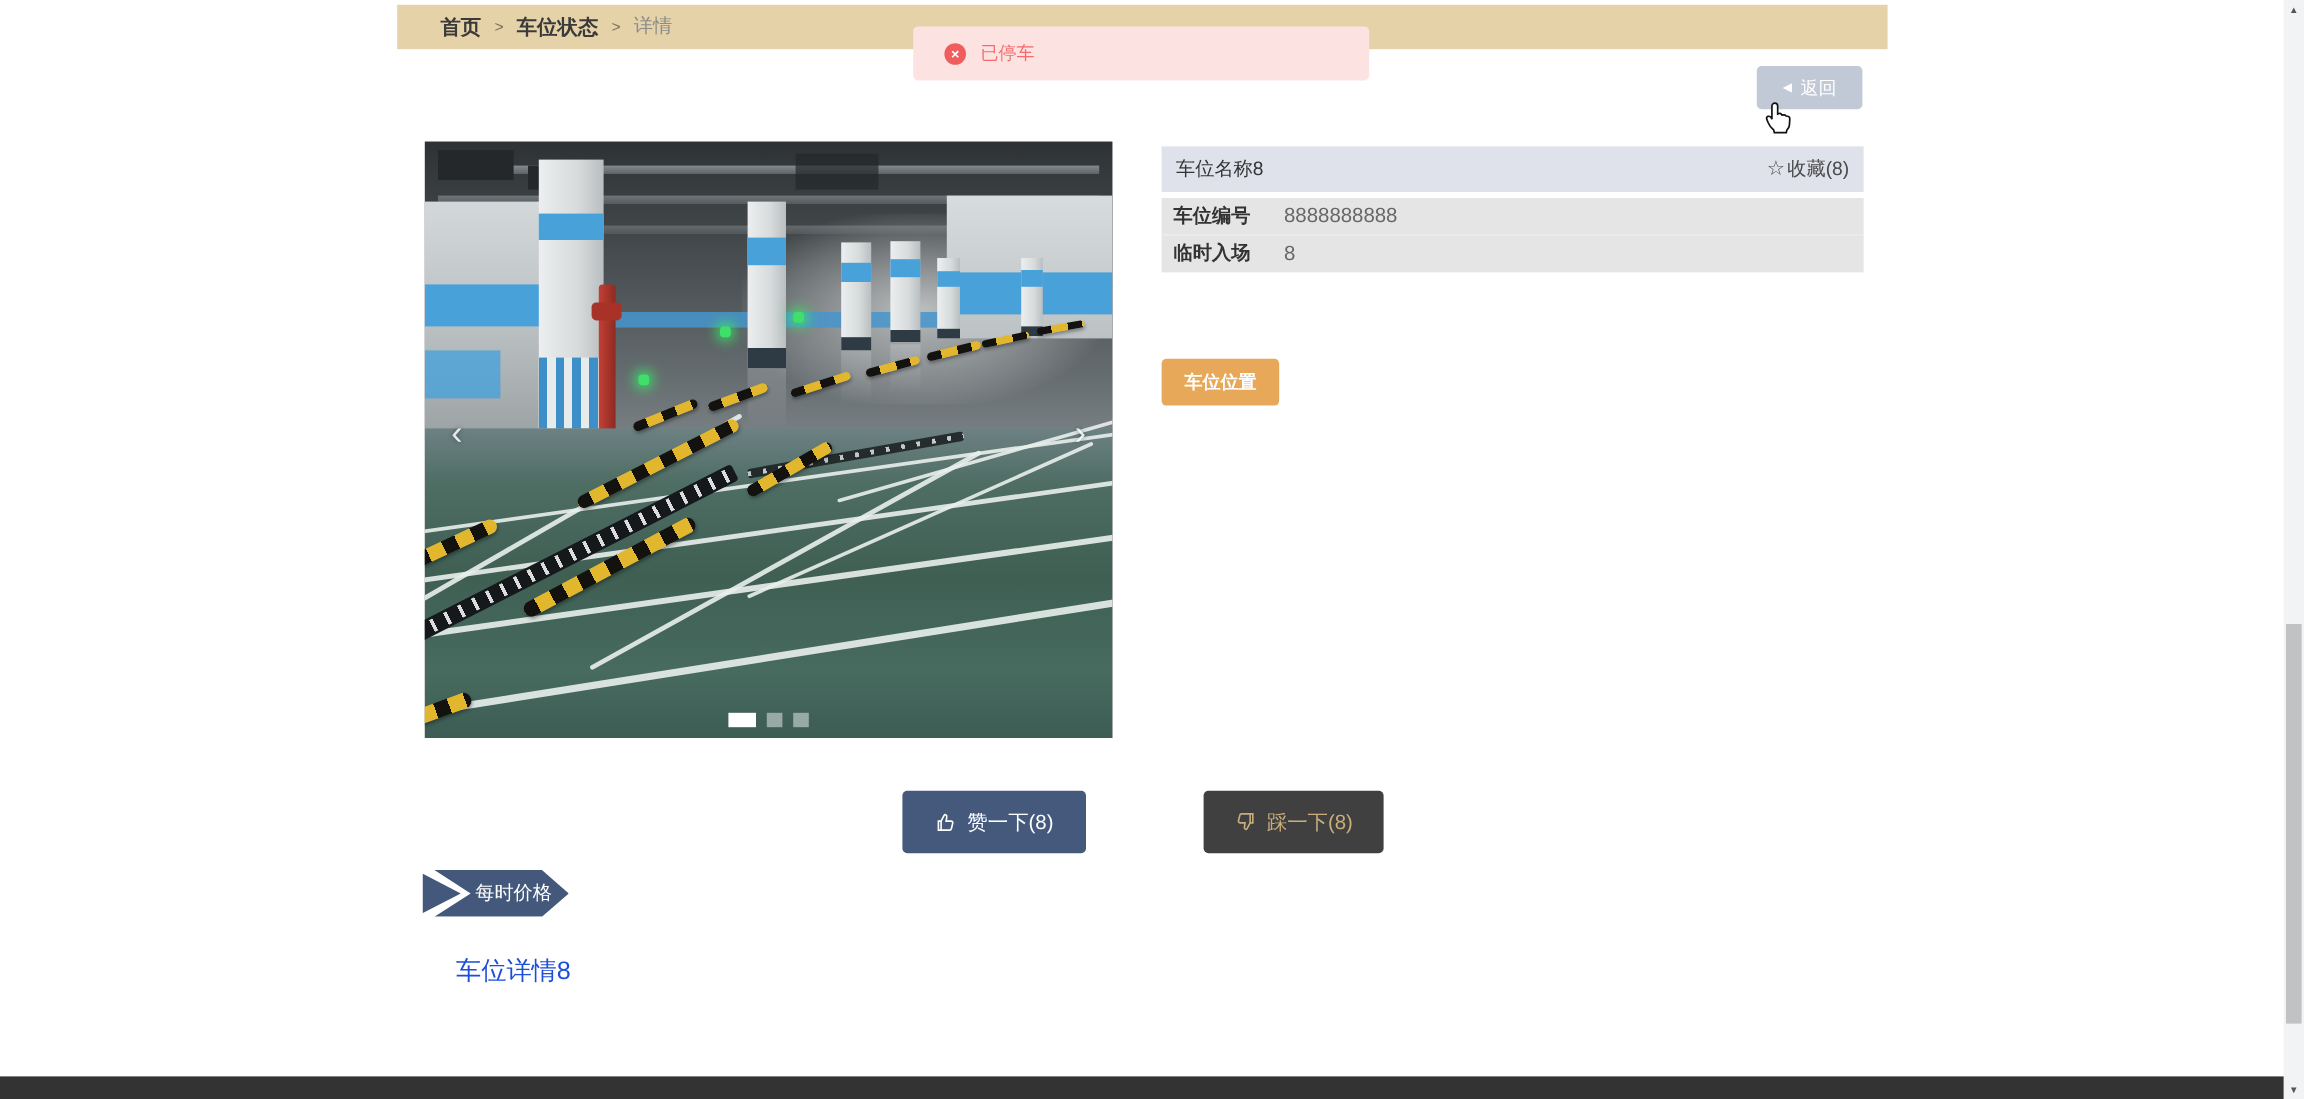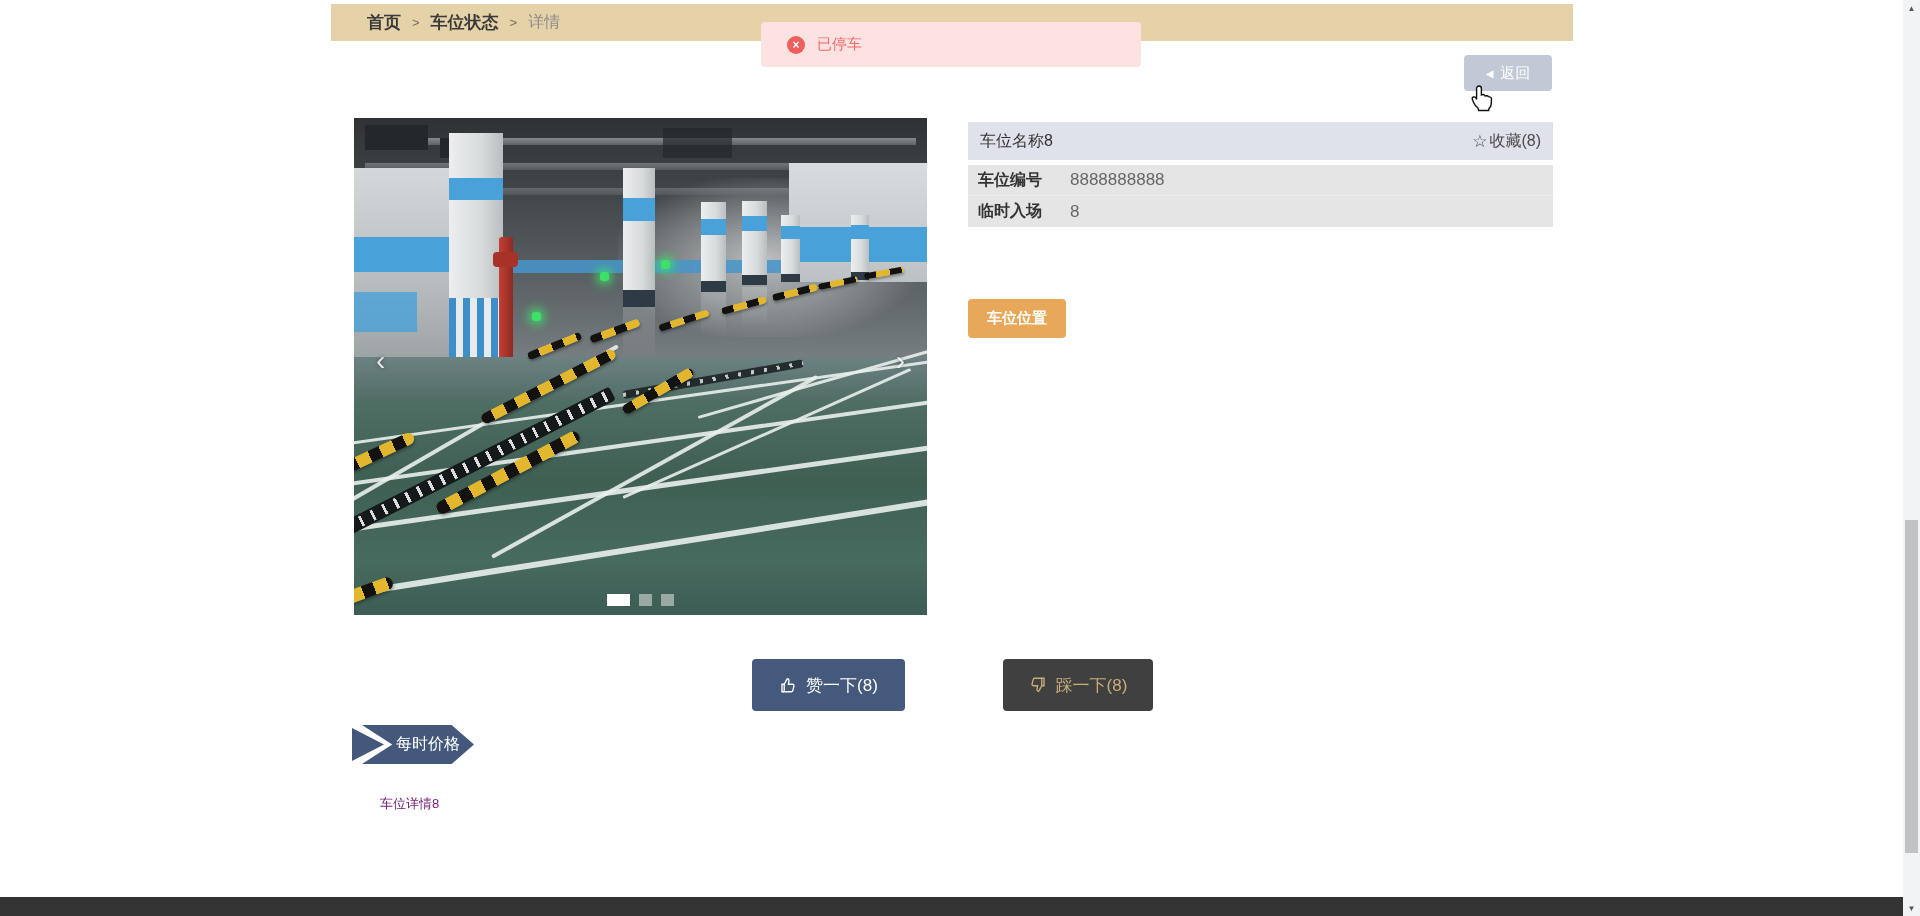--- a/index.html
+++ b/index.html
@@ -101,21 +101,21 @@
   .votebtn svg { display:block; }
 
   
   .ribbon { position:absolute; left:352px; top:725px; width:122px; height:39px; }
   .ribbon-main { position:absolute; left:10px; top:0; right:0; bottom:0; background:#44587b;
     clip-path:polygon(0 0,80% 0,100% 50%,80% 100%,0 100%,27% 50%);
     display:flex; align-items:center; justify-content:center; padding-left:20px;
     color:#fff; font-size:16px; }
   .ribbon-tri { position:absolute; left:0; top:3px; bottom:3px; width:32px; background:#44587b;
     clip-path:polygon(0 0,100% 50%,0 100%); }
-  .detail-text { position:absolute; left:380px; top:795px; font-size:13px; color:#701a75; }
+  .detail-text { position:absolute; left:380px; top:795px; font-size:21px; color:#1d4ed8; }
 
   
   .footer { position:absolute; left:0; top:897px; width:1920px; height:19px; background:#333; }
   .scrollbar { position:absolute; right:0; top:0; width:17px; height:916px;
     background:#f2f3f4; z-index:60; }
   .sb-arrow { position:absolute; left:0; width:17px; height:16px; display:flex;
     align-items:center; justify-content:center; font-size:8px; color:#555; cursor:pointer; }
   .sb-thumb { position:absolute; left:2px; width:13px; top:520px; height:333px;
     background:#c0c2c4; cursor:pointer; }
 </style>

